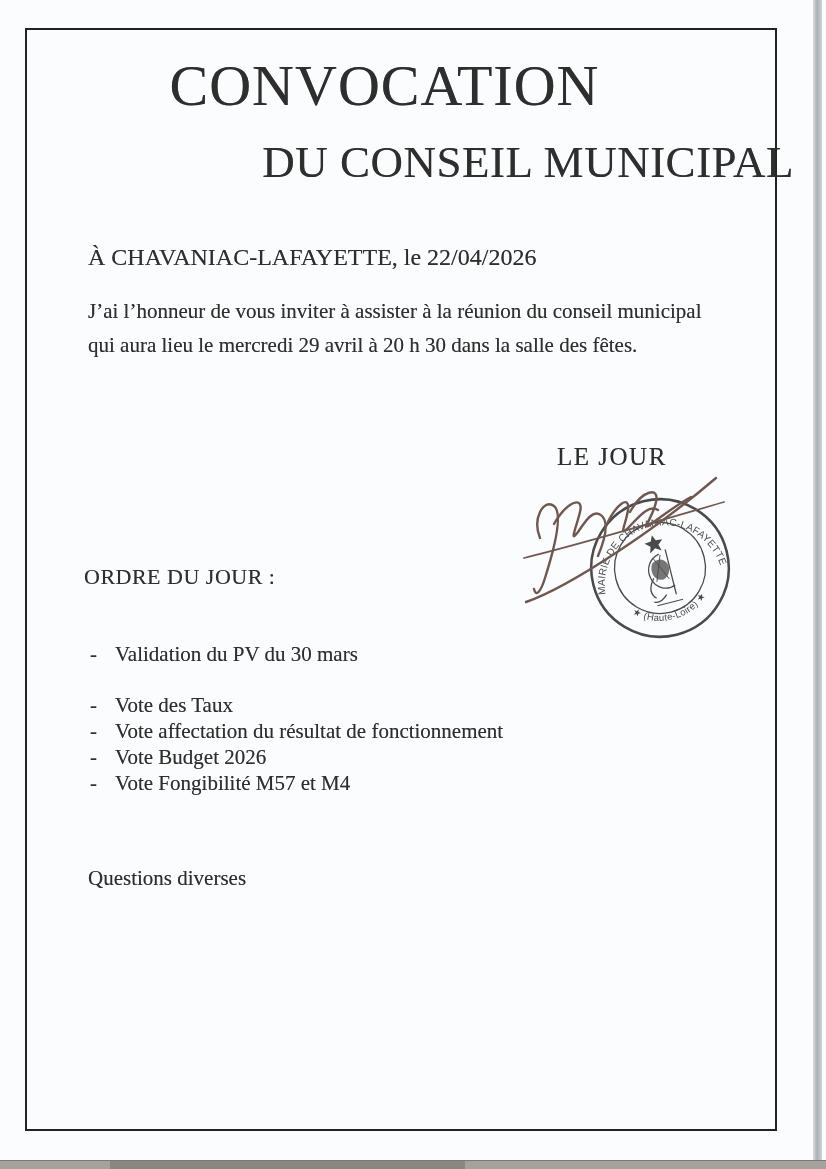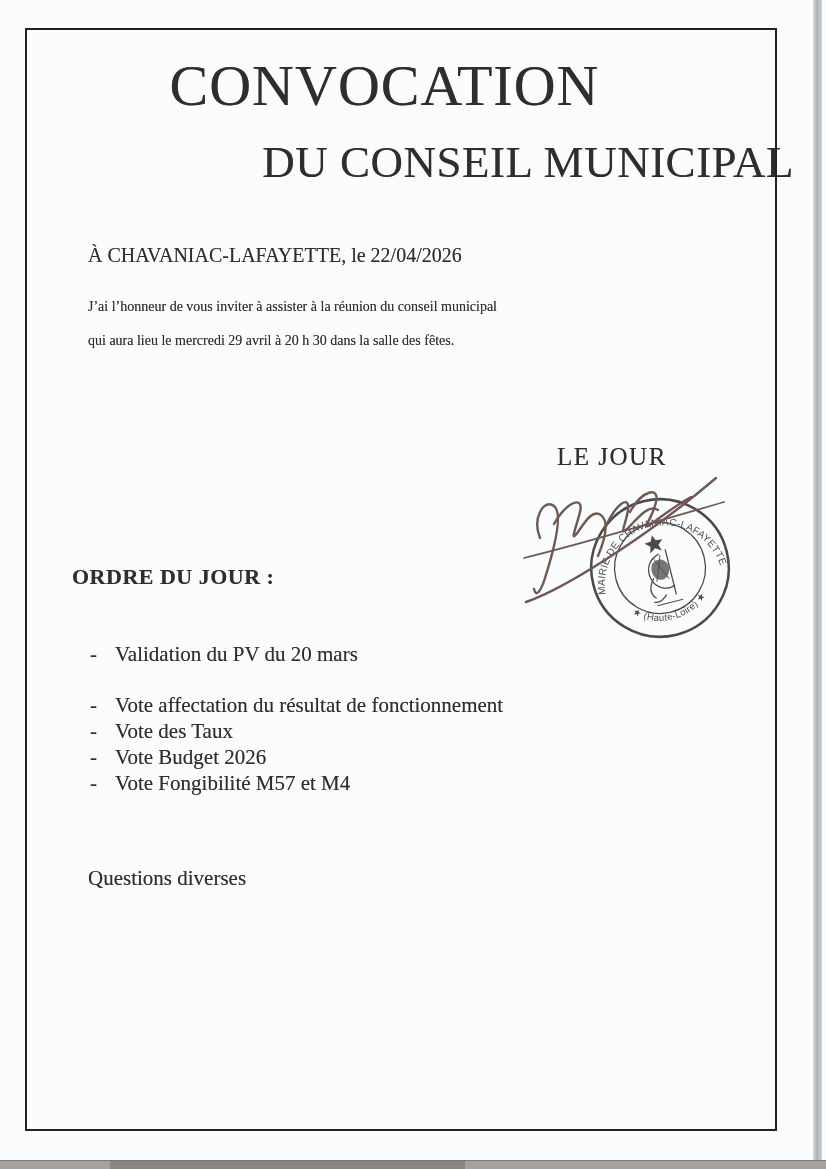--- a/index.html
+++ b/index.html
@@ -19,30 +19,30 @@
     transform:translateX(-18px);
     text-shadow:0 0 0.6px rgba(30,30,30,.55);
   }
   .title2{
     position:absolute;left:25px;top:136px;width:755px;margin:0;
     text-align:right;font-weight:normal;font-size:45px;letter-spacing:.5px;
     transform:translateX(14px);
     text-shadow:0 0 0.6px rgba(30,30,30,.55);
   }
   .txt{text-shadow:0 0 0.5px rgba(40,40,40,.5);}
-  .dateline{position:absolute;left:88px;top:244px;font-size:20px;}
-  .body-line{position:absolute;left:88px;margin:0;font-size:14px;white-space:nowrap;}
+  .dateline{position:absolute;left:88px;top:244px;font-size:24px;}
+  .body-line{position:absolute;left:88px;margin:0;font-size:21px;white-space:nowrap;}
   .line1{top:299px;}
   .line2{top:333px;}
   .line2 strong{font-weight:normal;}
   .closing{top:391px;}
   .maire{position:absolute;left:557px;top:443px;font-size:25px;letter-spacing:1.5px;}
   .stamp{position:absolute;left:586px;top:494px;width:148px;height:148px;}
   .signature{position:absolute;left:510px;top:460px;width:232px;height:160px;}
-  .ordre{position:absolute;left:72px;top:564px;font-size:22px;font-weight:bold;letter-spacing:.5px;}
+  .ordre{position:absolute;left:84px;top:564px;font-size:22px;font-weight:normal;letter-spacing:.5px;}
   .agenda{position:absolute;left:90px;top:641px;font-size:21px;}
   .agenda-item{line-height:26px;white-space:nowrap;}
   .agenda-item.gap{margin-bottom:25px;}
   .dash{display:inline-block;width:25px;}
   .questions{position:absolute;left:88px;top:866px;font-size:21px;text-align:right;}
   .scan-right{
     position:absolute;left:813px;top:0;width:9px;height:1169px;
     background:linear-gradient(90deg,#dcdfe2 0%,#aab0b5 45%,#cfd3d6 100%);
   }
   .scan-bottom{
@@ -103,23 +103,23 @@
       <path d="M 96,66 C 106,44 120,34 118,50 C 116,64 108,78 118,68 C 128,58 138,44 148,50"></path>
       <path d="M 120,52 C 132,30 150,26 146,42 C 143,57 130,72 141,64 C 152,56 168,44 181,37"></path>
       <path d="M 16,142 C 62,126 150,66 206,18"></path>
       <path d="M 14,98 C 72,84 152,60 214,42" stroke-width="1.8"></path>
     </g>
   </svg>
 
   <div class="ordre txt">ORDRE DU JOUR :</div>
 
   <div class="agenda">
-    <div class="agenda-item gap txt"><span class="dash">-</span><span>Validation du PV du 20 mars</span></div>
+    <div class="agenda-item gap txt"><span class="dash">-</span><span>Validation du PV du 30 mars</span></div>
+    <div class="agenda-item txt"><span class="dash">-</span><span>Vote des Taux</span></div>
     <div class="agenda-item txt"><span class="dash">-</span><span>Vote affectation du résultat de fonctionnement</span></div>
-    <div class="agenda-item txt"><span class="dash">-</span><span>Vote des Taux</span></div>
     <div class="agenda-item txt"><span class="dash">-</span><span>Vote Budget 2026</span></div>
     <div class="agenda-item txt"><span class="dash">-</span><span>Vote Fongibilité M57 et M4</span></div>
   </div>
 
   <div class="questions txt">Questions diverses</div>
 
   <div class="scan-right"></div>
   <div class="scan-bottom">
     <div class="scan-bottom-dark"></div>
   </div>

